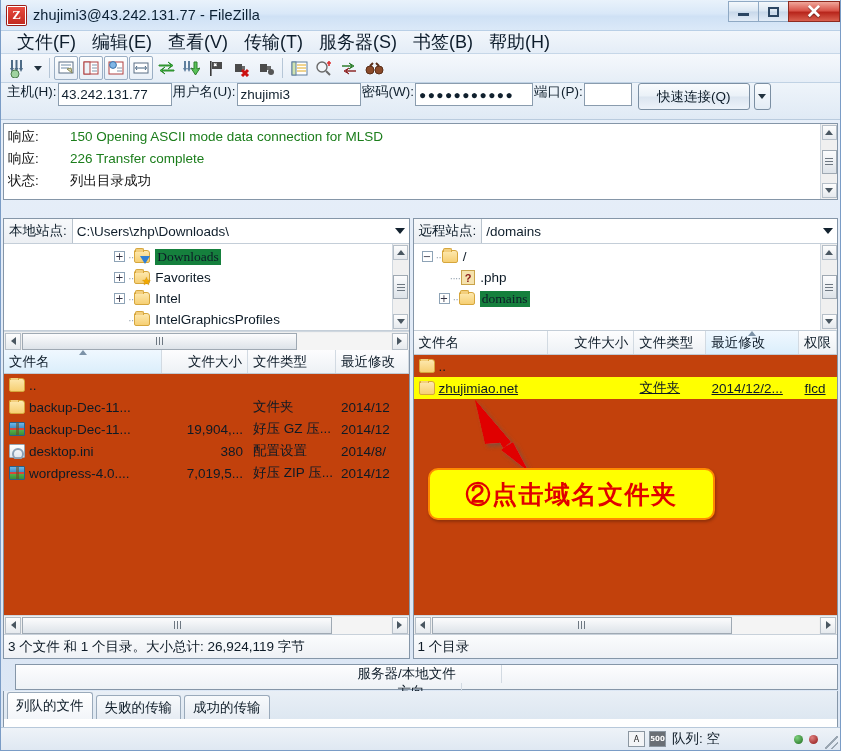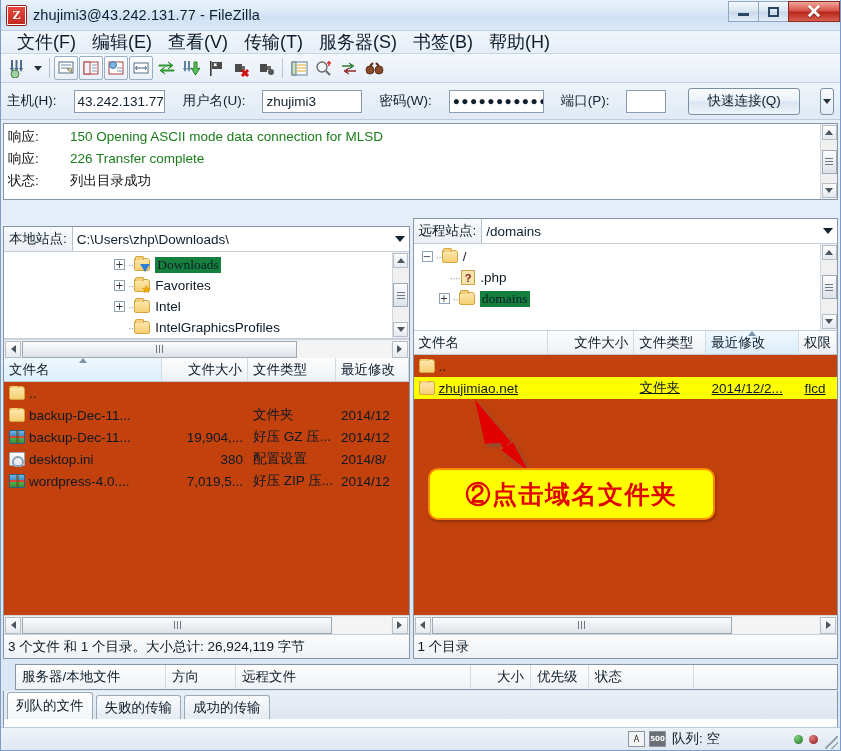--- a/index.html
+++ b/index.html
@@ -113,24 +113,24 @@
     background: #b6c6d7;
     margin: 0 3px;
   }
   .caret-btn { width: 15px; height:24px; display:flex; align-items:center; justify-content:center;}
   .caret { width:0;height:0;border-left:4px solid transparent;border-right:4px solid transparent;border-top:5px solid #22323f;}
 
   
   .qbar {
     height: 37px;
     background: linear-gradient(180deg,#eef4fa,#e0eaf5);
-    display: flex; align-items: center;
+    display: flex; align-items: flex-start;
     padding: 0 6px;
     border-bottom: 1px solid #b9cbde;
-    gap: 17px;
+    gap: 1px;
   }
   .qlabel { font-size: 13.5px; color:#10202e; white-space: nowrap; }
   .qinput {
     height: 23px;
     border: 1px solid #8a9cae;
     background: #fff;
     font-size: 13.5px;
     font-family: "Liberation Sans", sans-serif;
     padding: 0 3px;
     color: #10202e;
@@ -204,21 +204,21 @@
     top: 218px;
     height: 441px;
     display: flex;
   }
   .pane {
     border: 1px solid #8596a8;
     background: #fff;
     display: flex; flex-direction: column;
     overflow: hidden;
   }
-  .pane.left { width: 408px; margin-top: 8px; }
+  .pane.left { width: 408px; }
   .pane.right { width: 427px; margin-left: 3px; }
 
   .sitebar {
     height: 25px;
     display: flex; align-items: stretch;
     background: #fff;
     border-bottom: 1px solid #c4ced8;
     flex: 0 0 25px;
   }
   .sitelabel {
@@ -352,21 +352,21 @@
     border-top:1px solid #c8d1da;
     flex:0 0 24px; white-space:nowrap;
   }
 
   
   .queuehead {
     position:absolute; left:14px; right:2px; top: 664px;
     height:26px;
     border:1px solid #8596a8;
     background: linear-gradient(180deg,#fdfdfe,#eef2f6);
-    display:flex; align-items:center; font-size:13.5px; color:#0e1c29;
+    display:flex; align-items:center; font-size:13.5px; color:#0e1c29;flex-direction:column;
   }
   .qh { display:flex;align-items:center;border-right:1px solid #d2dae2;height:100%;padding:0 6px;white-space:nowrap;}
   .qh.num{justify-content:flex-end;}
 
   .tabs {
     position:absolute; left:2px; right:2px; top:691px;
     height:28px;
     display:flex; align-items:flex-end;
     background: linear-gradient(180deg,#e9eff6,#dde7f1);
     border-left:1px solid #8596a8;border-right:1px solid #8596a8;

